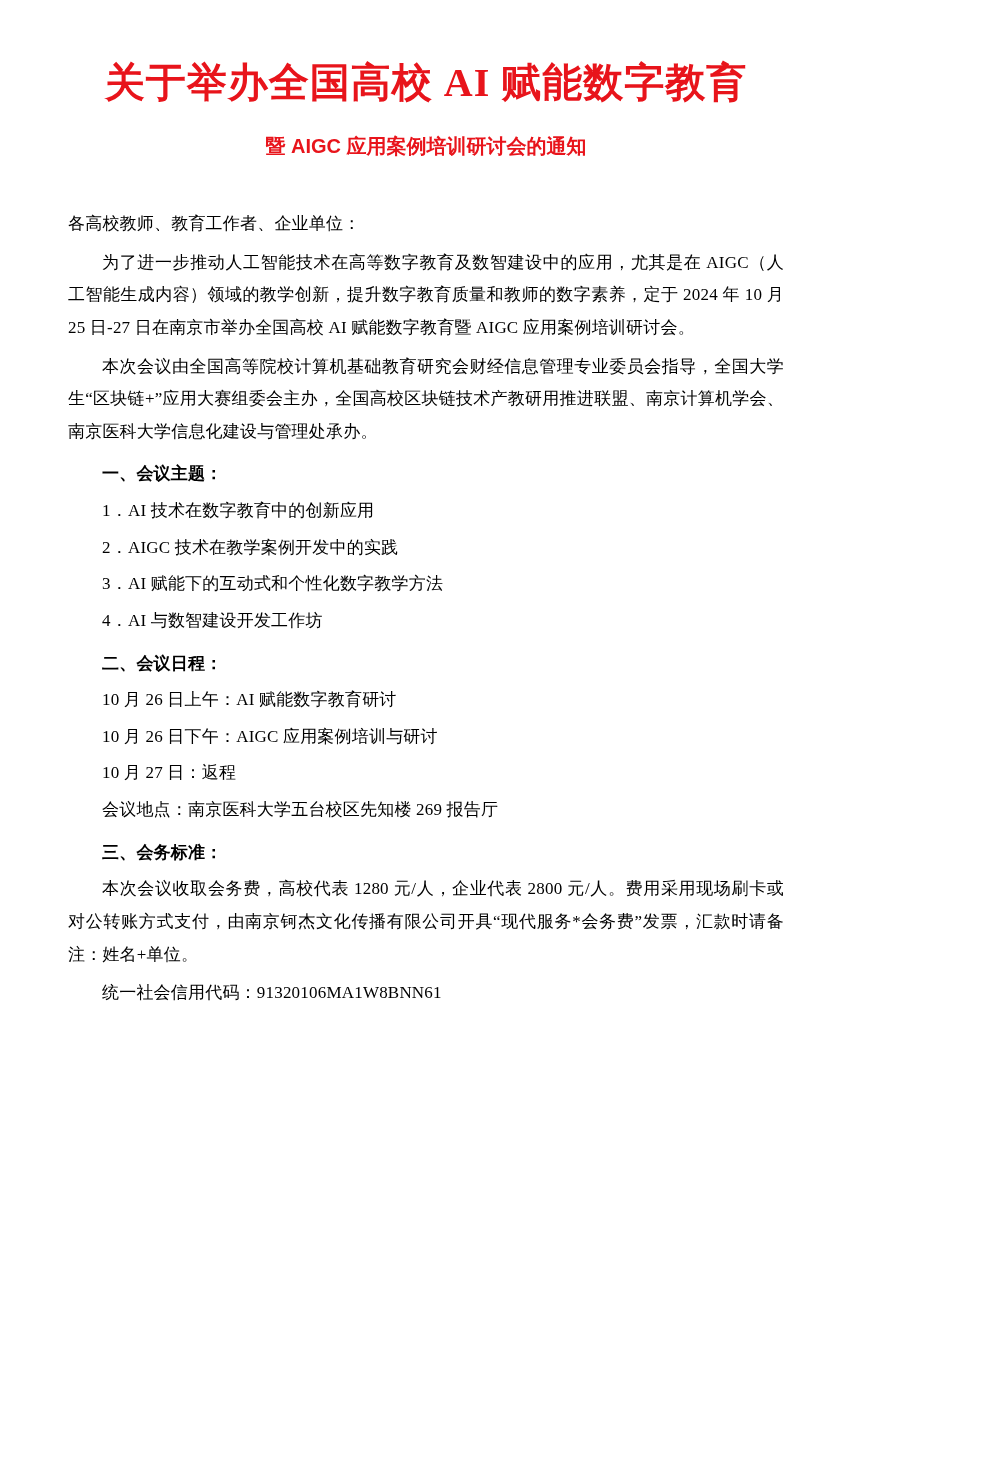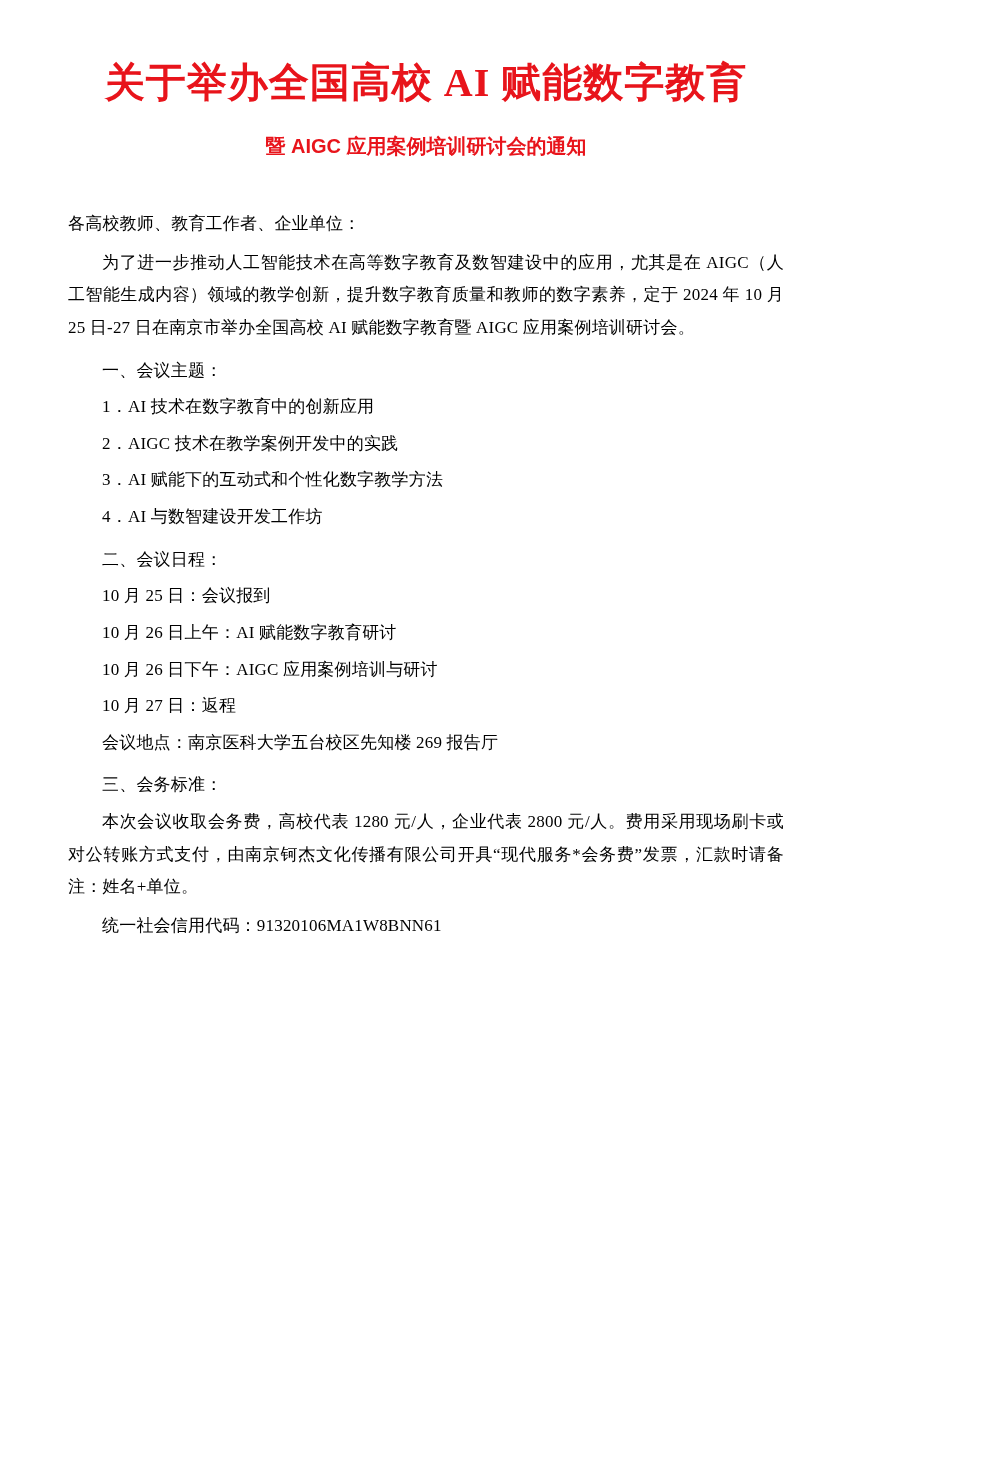--- a/index.html
+++ b/index.html
@@ -53,51 +53,52 @@
   p.indent {
     text-indent: 2em;
   }
   p.list-item {
     text-indent: 2em;
     margin: 0 0 4px 0;
   }
   p.section-head {
     text-indent: 2em;
     margin: 10px 0 4px 0;
+    font-weight: bold;
   }
   p.sub-line {
     text-indent: 2em;
     margin: 0 0 4px 0;
   }
 </style>
 </head>
 <body>
 
 <div class="page">
 
   <h1 class="title-main">关于举办全国高校 AI 赋能数字教育</h1>
   <h2 class="title-sub">暨 AIGC 应用案例培训研讨会的通知</h2>
 
   <div class="body-block">
 
     <p class="para">各高校教师、教育工作者、企业单位：</p>
 
     <p class="para indent">为了进一步推动人工智能技术在高等数字教育及数智建设中的应用，尤其是在 AIGC（人工智能生成内容）领域的教学创新，提升数字教育质量和教师的数字素养，定于 2024 年 10 月 25 日-27 日在南京市举办全国高校 AI 赋能数字教育暨 AIGC 应用案例培训研讨会。</p>
 
+    <p class="para indent">本次会议由全国高等院校计算机基础教育研究会财经信息管理专业委员会指导，全国大学生“区块链+”应用大赛组委会主办，全国高校区块链技术产教研用推进联盟、南京计算机学会、南京医科大学信息化建设与管理处承办。</p>
 
     <p class="para section-head">一、会议主题：</p>
 
     <p class="para list-item">1．AI 技术在数字教育中的创新应用</p>
     <p class="para list-item">2．AIGC 技术在教学案例开发中的实践</p>
     <p class="para list-item">3．AI 赋能下的互动式和个性化数字教学方法</p>
     <p class="para list-item">4．AI 与数智建设开发工作坊</p>
 
     <p class="para section-head">二、会议日程：</p>
 
-    <p class="para sub-line">10 月 25 日：会议报到</p>
     <p class="para sub-line">10 月 26 日上午：AI 赋能数字教育研讨</p>
     <p class="para sub-line">10 月 26 日下午：AIGC 应用案例培训与研讨</p>
     <p class="para sub-line">10 月 27 日：返程</p>
 
     <p class="para sub-line">会议地点：南京医科大学五台校区先知楼 269 报告厅</p>
 
     <p class="para section-head">三、会务标准：</p>
 
     <p class="para indent">本次会议收取会务费，高校代表 1280 元/人，企业代表 2800 元/人。费用采用现场刷卡或对公转账方式支付，由南京钶杰文化传播有限公司开具“现代服务*会务费”发票，汇款时请备注：姓名+单位。</p>
 

